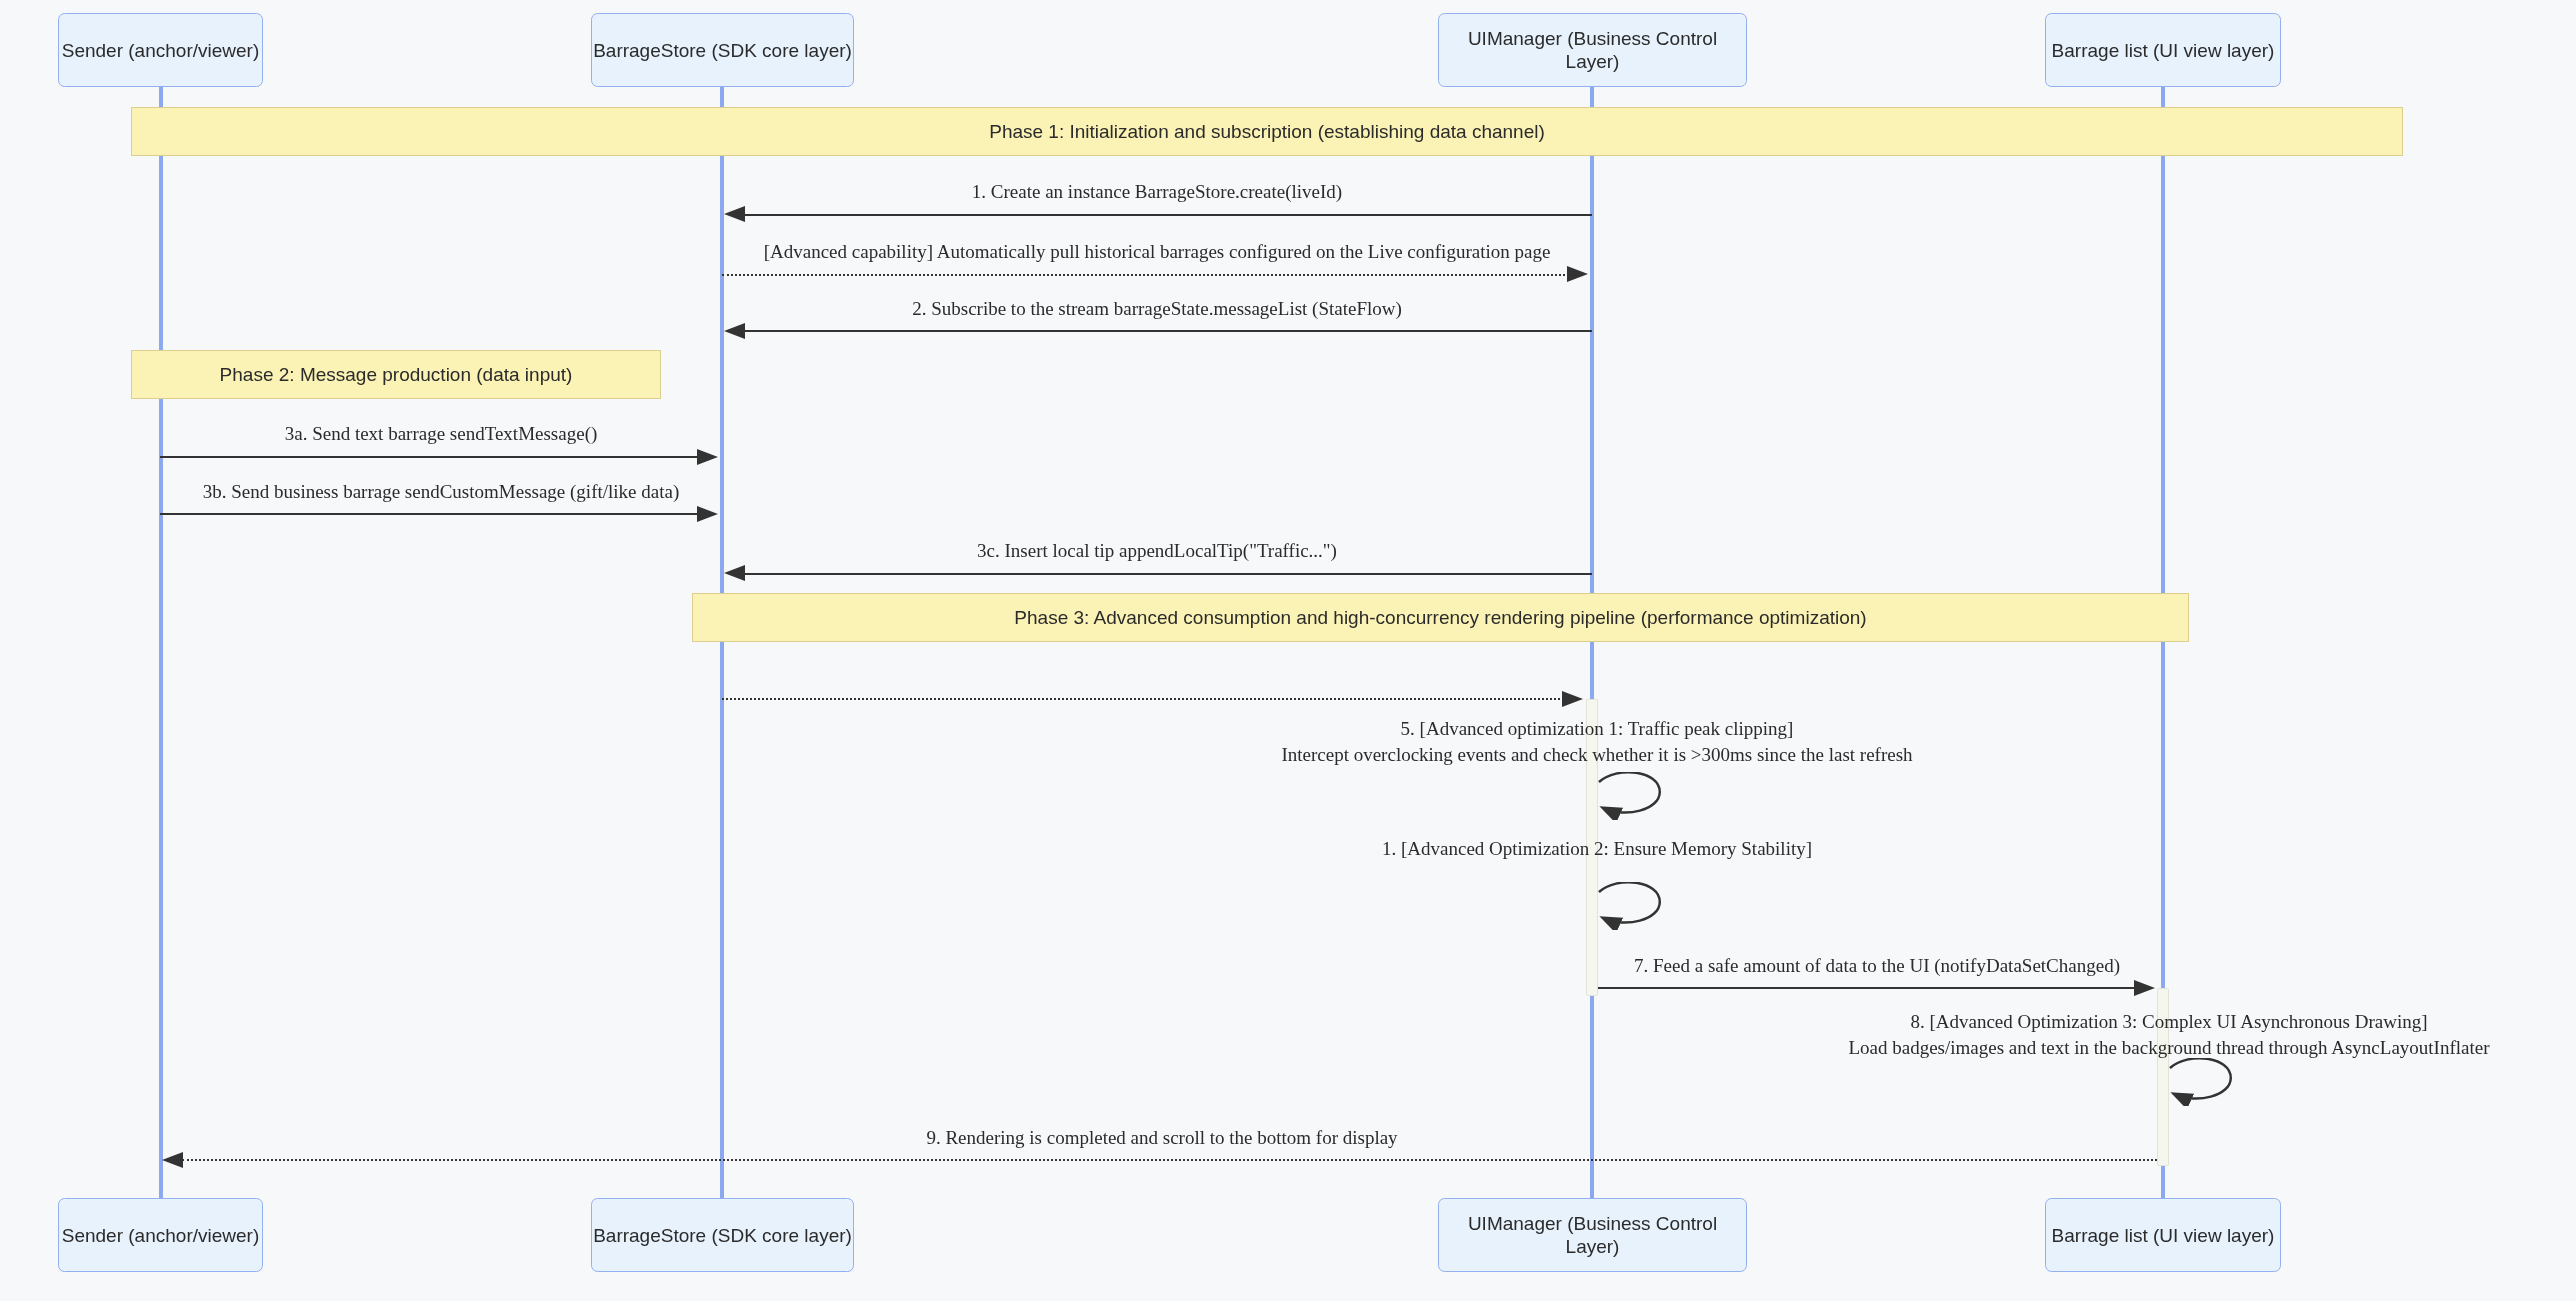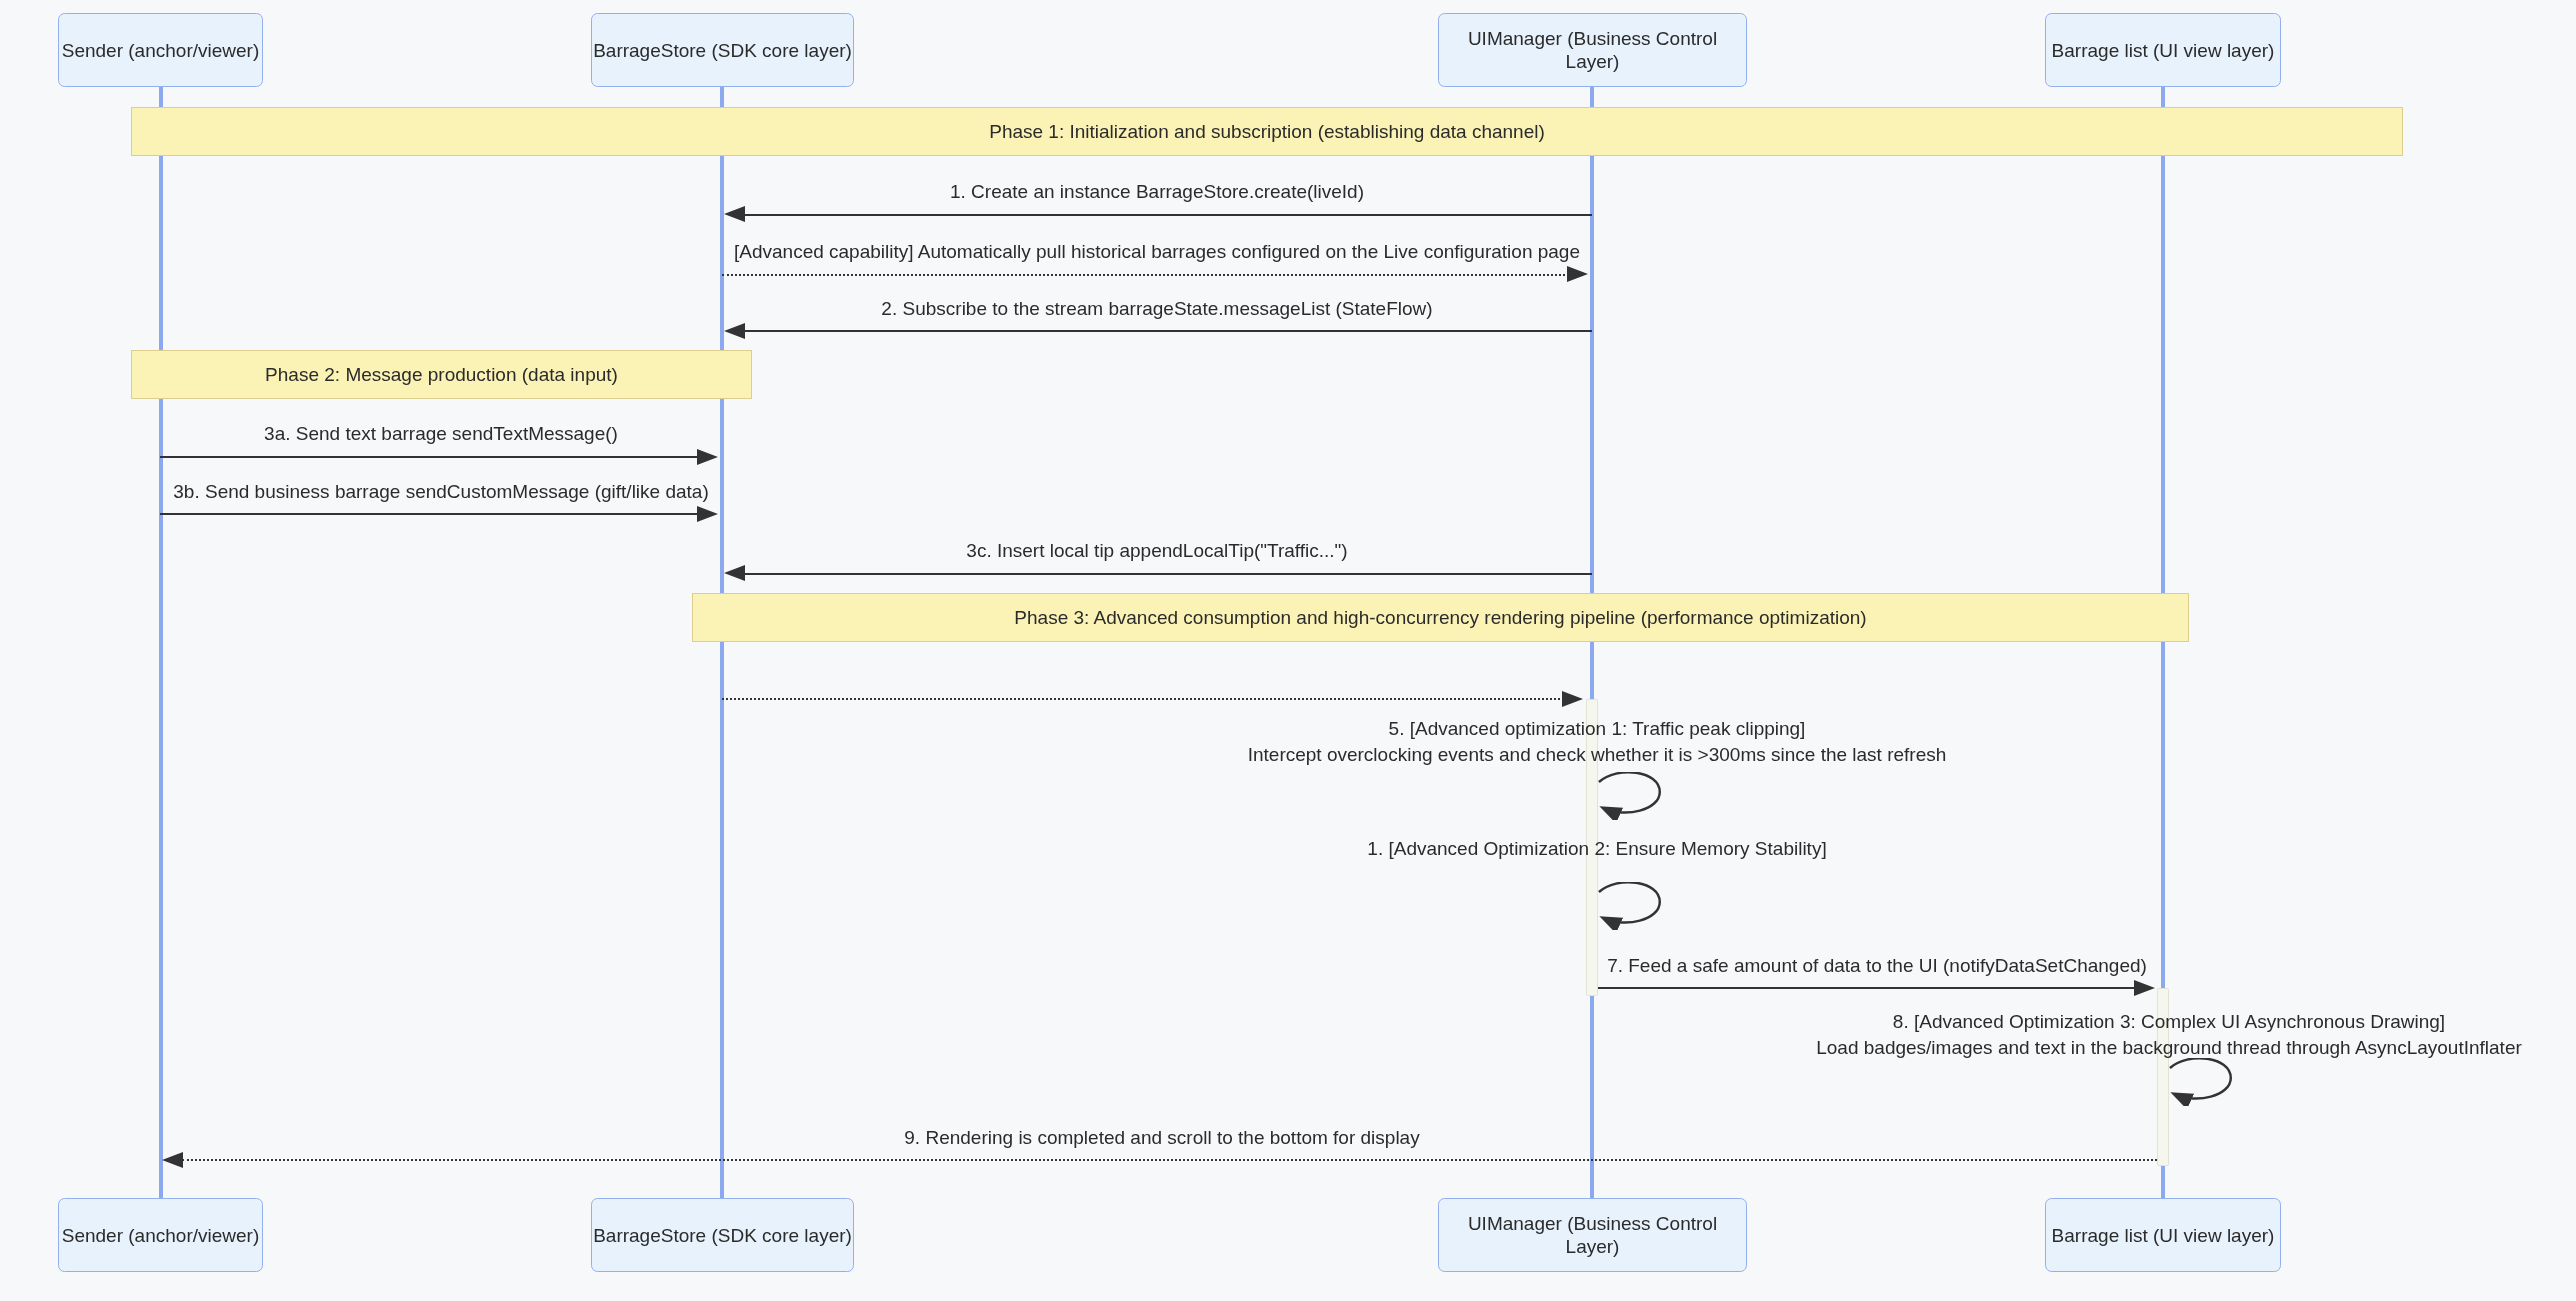--- a/index.html
+++ b/index.html
@@ -7,21 +7,21 @@
   .canvas{position:relative;width:2576px;height:1301px;background:#F7F8FA;overflow:hidden;color:#2b2b2b;}
   .lifeline{position:absolute;width:4.1px;background:#8CA9EF;top:87px;height:1111px;}
   .actor{position:absolute;height:74px;display:flex;align-items:center;justify-content:center;
          text-align:center;background:#E7F2FD;border:1.6px solid #92AFEF;border-radius:6.6px;
          font-size:19px;line-height:23px;box-sizing:border-box;z-index:4;}
   .phase{position:absolute;height:49px;display:flex;align-items:center;justify-content:center;
          background:#FBF2B5;border:1.6px solid #DCCE8F;font-size:19px;box-sizing:border-box;z-index:3;}
   .activation{position:absolute;width:11.5px;background:#F5F6EE;border:1.6px solid #E1E3D5;
          border-radius:1.6px;box-sizing:border-box;z-index:2;}
   .msg-label{position:absolute;transform:translateX(-50%);white-space:nowrap;font-size:19px;
-         line-height:26px;text-align:center;z-index:5;}
+         line-height:26px;text-align:center;z-index:5;font-family:Liberation Serif, serif;}
   .line{position:absolute;height:0;border-top:2.5px solid #333;z-index:5;}
   .line.dotted{border-top-style:dotted;}
   .arrow{position:absolute;width:0;height:0;border-top:8.2px solid transparent;
          border-bottom:8.2px solid transparent;z-index:6;}
   .arrow.right{border-left:21.4px solid #333;}
   .arrow.left{border-right:21.4px solid #333;}
   .loop{position:absolute;z-index:6;}
 </style>
 </head>
 <body>
@@ -40,21 +40,21 @@
   <div class="lifeline" style="left:720px"></div>
   <div class="lifeline" style="left:1590px"></div>
   <div class="lifeline" style="left:2161px"></div>
 
   <div class="activation" style="left:1586px;top:699px;height:297px"></div>
   <div class="activation" style="left:2157px;top:988px;height:178px"></div>
 
   <div class="phase" style="left:131px;top:107px;width:2272px">
     <span>Phase 1: Initialization and subscription (establishing data channel)</span>
   </div>
-  <div class="phase" style="left:131px;top:350px;width:621px">
+  <div class="phase" style="left:131px;top:350px;width:530px">
     <span>Phase 2: Message production (data input)</span>
   </div>
   <div class="phase" style="left:692px;top:593px;width:1497px">
     <span>Phase 3: Advanced consumption and high-concurrency rendering pipeline (performance optimization)</span>
   </div>
 
   <div class="actor" style="left:58px;top:13px;width:205px">Sender (anchor/viewer)</div>
   <div class="actor" style="left:591px;top:13px;width:263px">BarrageStore (SDK core layer)</div>
   <div class="actor" style="left:1438px;top:13px;width:309px">UIManager (Business Control Layer)</div>
   <div class="actor" style="left:2045px;top:13px;width:236px">Barrage list (UI view layer)</div>

